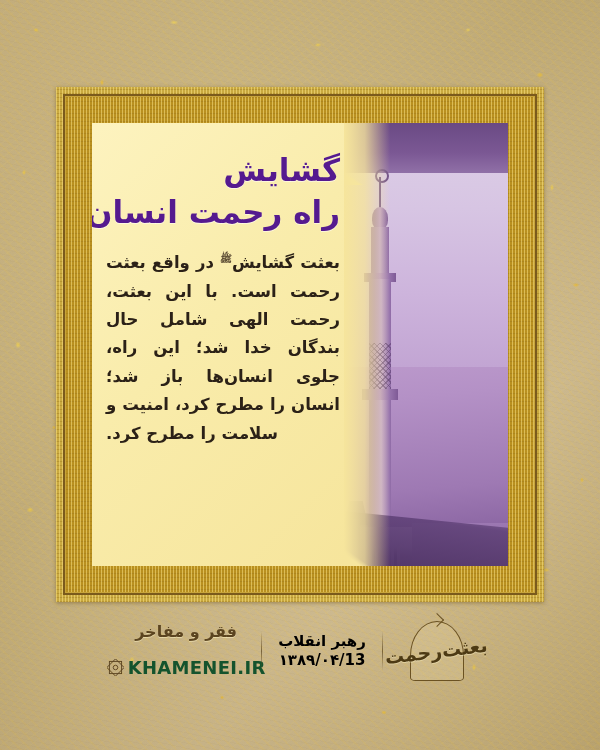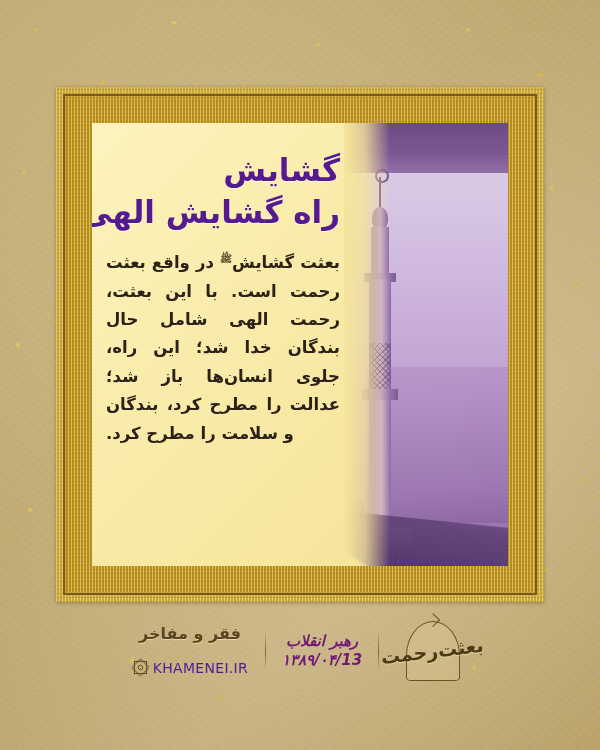--- a/index.html
+++ b/index.html
@@ -328,31 +328,31 @@
     font-weight: bold; line-height: 1; margin-bottom: 17px;
     text-shadow: 0 1px 0 rgba(255,246,200,.5);
   }
   .kh-row { display: flex; align-items: center; justify-content: center; gap: 4px; }
   .kh-mark {
     width: 17px; height: 17px;
     color: #5b4420;
   }
   .kh-url {
     font-family: "DejaVu Sans", "Liberation Sans", sans-serif;
-    font-weight: normal; font-size: 14px; letter-spacing: .3px;
-    color: #4c1d95;
+    font-weight: bold; font-size: 18px; letter-spacing: .3px;
+    color: #14532d;
   }
 
   .divider {
     width: 1px; height: 40px;
     background: linear-gradient(180deg, rgba(95,73,32,0), rgba(95,73,32,.75), rgba(95,73,32,0));
     margin: 0 16px;
   }
 
-  .meta { text-align: center; direction: rtl; color: #701a75; font-style: italic; }
+  .meta { text-align: center; direction: rtl; color: #000000; }
   .meta-role { font-size: 15px; font-weight: bold; line-height: 1.25; }
   .meta-date { font-size: 15px; font-weight: bold; line-height: 1.35; letter-spacing: .5px; }
 
   .seal { position: relative; width: 74px; height: 62px; }
   .seal-arch {
     position: absolute; left: 11px; top: 1px; width: 52px; height: 58px;
     border: 1.6px solid #6b5222;
     border-radius: 50% 50% 10% 10% / 58% 58% 6% 6%;
     background: rgba(255,241,190,.14);
   }
@@ -444,24 +444,24 @@
         <div class="photo-fade"></div>
         <div class="cut-top"></div>
         <div class="cut-bottom"></div>
       </div>
 
       <div class="cream-panel"></div>
 
       <div class="textblock">
         <h1 id="title">
           <span class="tline">گشایش</span>
-          <span class="tline">راه گشایش الهی</span>
+          <span class="tline">راه رحمت انسان</span>
         </h1>
         <p id="body">
-          <span>بعثت گشایش</span><span class="pbuh">ﷺ</span><span> در واقع بعثت رحمت است. با این بعثت، رحمت الهی شامل حال بندگان خدا شد؛ این راه، جلوی انسان‌ها باز شد؛ عدالت را مطرح کرد، بندگان و سلامت را مطرح کرد.</span>
+          <span>بعثت گشایش</span><span class="pbuh">ﷺ</span><span> در واقع بعثت رحمت است. با این بعثت، رحمت الهی شامل حال بندگان خدا شد؛ این راه، جلوی انسان‌ها باز شد؛ انسان را مطرح کرد، امنیت و سلامت را مطرح کرد.</span>
         </p>
       </div>
 
     </div>
   </div>
 
   <div id="footer">
 
     <div class="f-cell khamenei-logo">
       <div class="kh-script">فقر و مفاخر</div>

